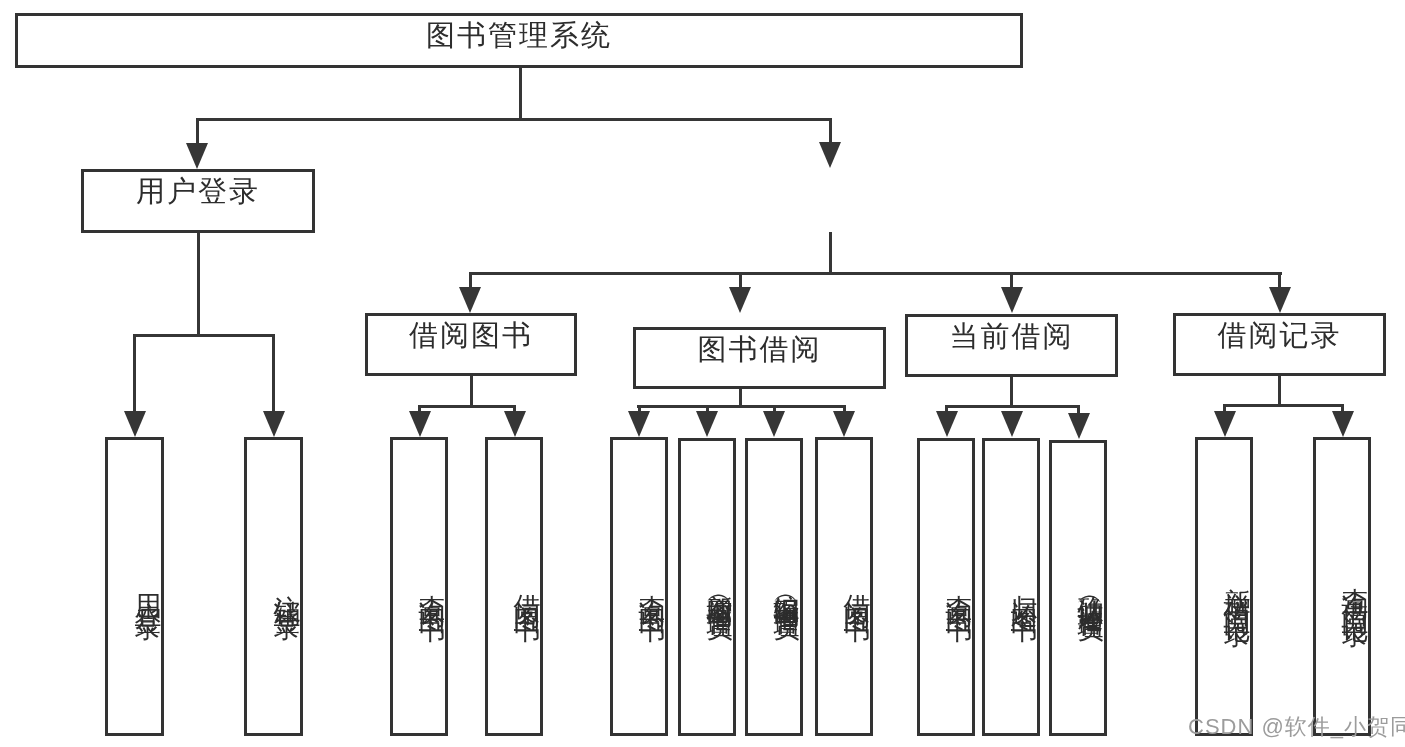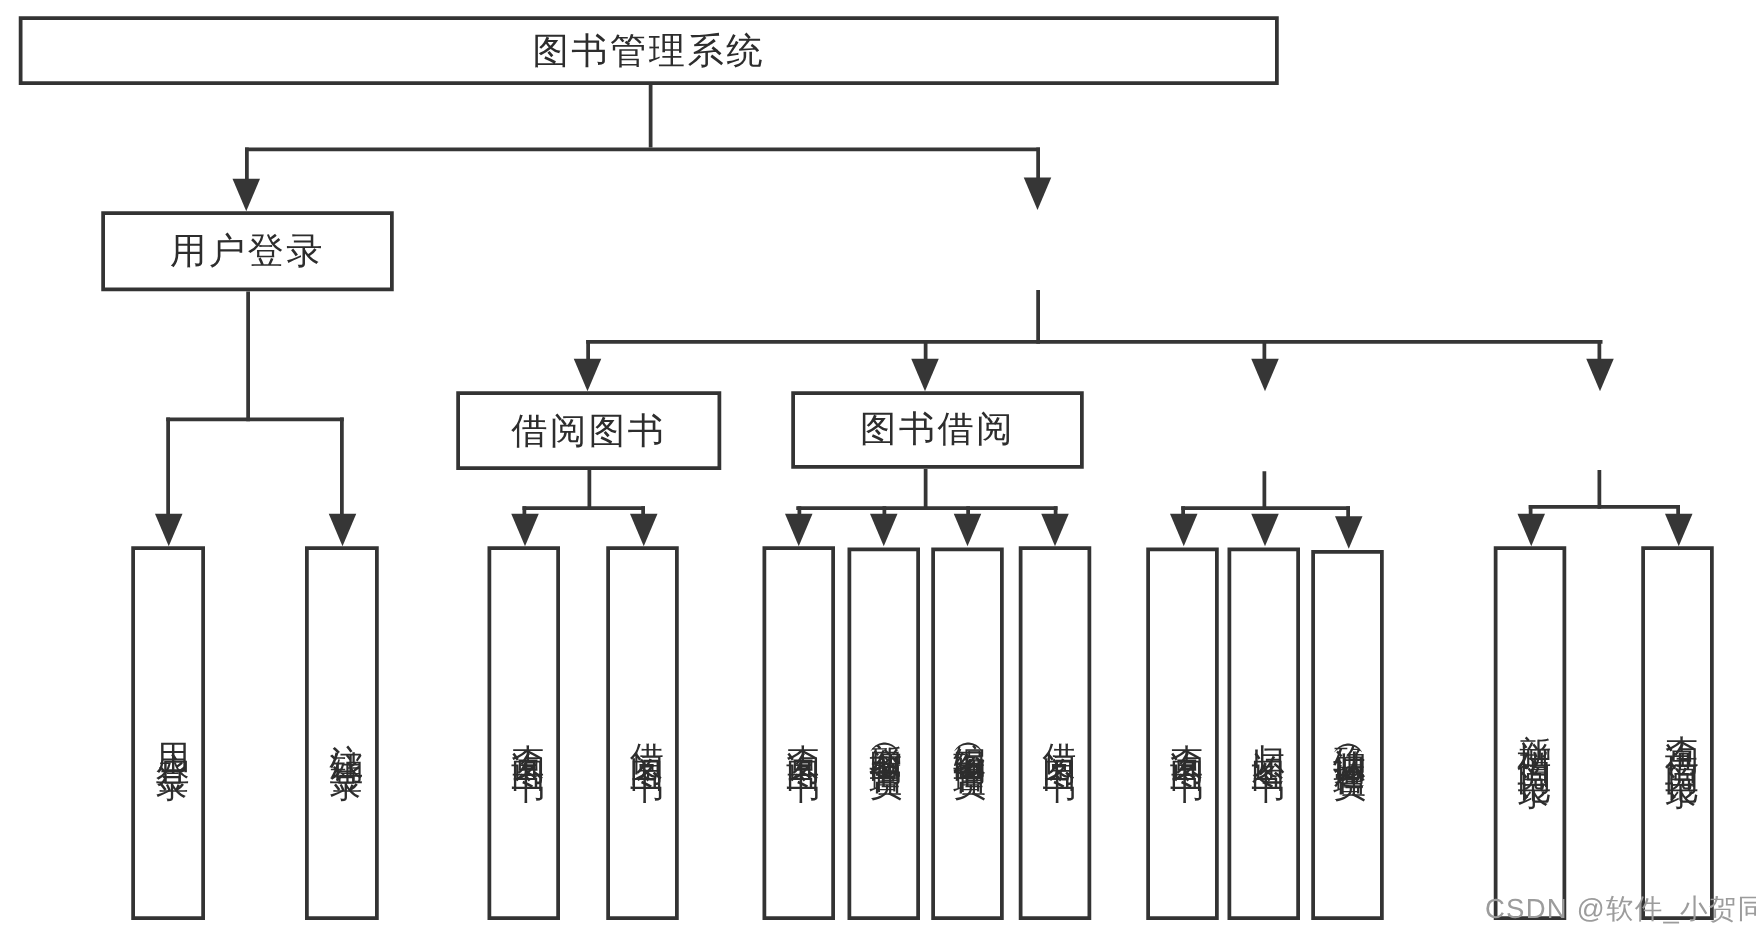--- a/index.html
+++ b/index.html
@@ -21,24 +21,23 @@
     border-right: 11px solid transparent;
     border-top: 26px solid #363636;
   }
   
   .node {
     position: absolute;
     box-sizing: border-box;
     background: #ffffff;
     border: 3px solid #333333;
     display: flex;
-    align-items: center;
+    align-items: flex-start;
     justify-content: center;
     color: #2d2d2d;
-    font-family: Liberation Mono, monospace;
   }
   .hbox { font-size: 29px; letter-spacing: 2px; white-space: nowrap; }
   .vbox {
     writing-mode: vertical-rl;
     text-orientation: mixed;
     font-size: 27px;
     letter-spacing: 7px;
     line-height: 1;
   }
   .vbox.tight { font-size: 26px; letter-spacing: 3px; }
@@ -122,25 +121,31 @@
 
   <div class="node hbox" style="left:81px;top:169px;width:234px;height:64px">
     <span>用户登录</span>
   </div>
 
 
   <div class="node hbox" style="left:365px;top:313px;width:212px;height:63px">
     <span>借阅图书</span>
   </div>
 
-  <div class="node hbox" style="left:633px;top:313px;width:234px;height:62px">
+  <div class="node hbox" style="left:633px;top:327px;width:253px;height:62px">
     <span>图书借阅</span>
   </div>
 
+  <div class="node hbox" style="left:905px;top:314px;width:213px;height:63px">
+    <span>当前借阅</span>
+  </div>
 
+  <div class="node hbox" style="left:1173px;top:313px;width:213px;height:63px">
+    <span>借阅记录</span>
+  </div>
 
   <div class="node vbox" style="left:105px;top:437px;width:59px;height:299px">
     <span>用户登录</span>
   </div>
   <div class="node vbox" style="left:244px;top:437px;width:59px;height:299px">
     <span>注销登录</span>
   </div>
 
   <div class="node vbox" style="left:390px;top:437px;width:58px;height:299px">
     <span>查询图书</span>

